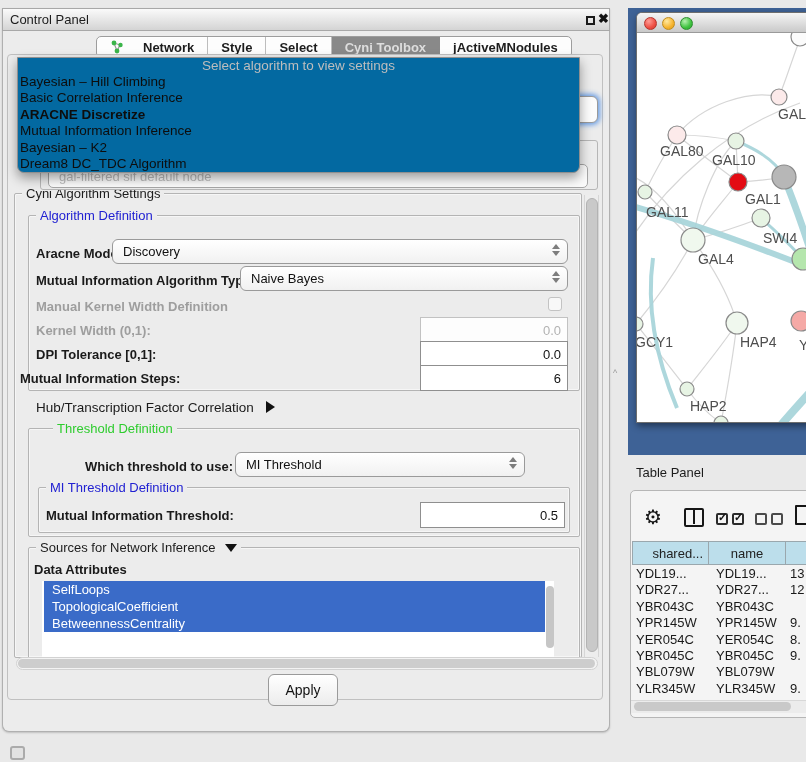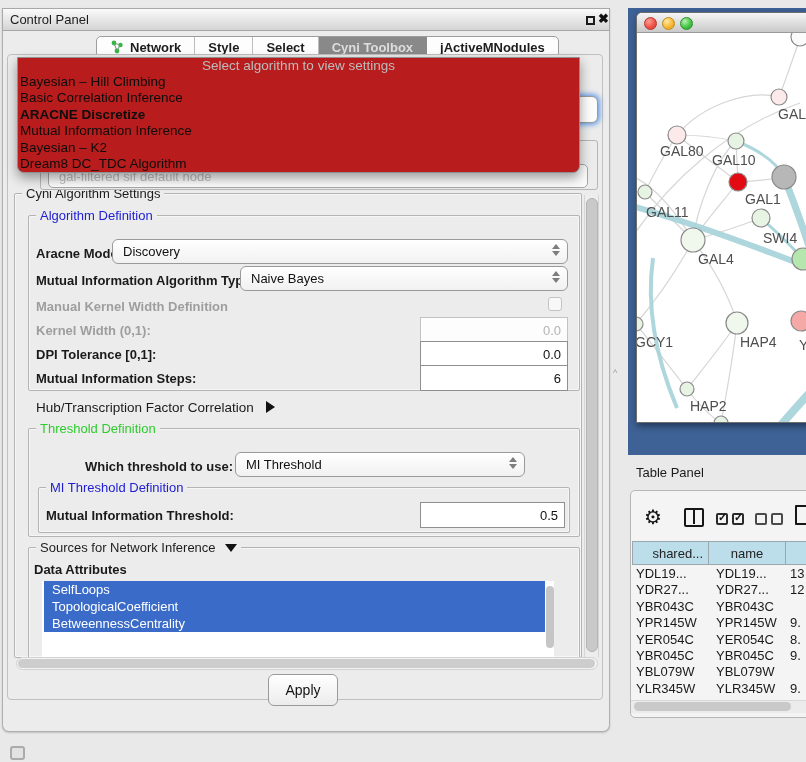--- a/index.html
+++ b/index.html
@@ -14,39 +14,39 @@
               box-shadow:0 1px 2px rgba(0,0,0,.18); }
   .cp-titlebar { left:2px; top:8px; width:608px; height:23px;
                  background:linear-gradient(#fafafa,#d4d4d4); border:1px solid #a8a8a8; }
   .cp-title { left:10px; top:12px; font-size:13px; color:#1c1c1c; }
   .float-btn { right:0; left:586px; top:16px; width:9px; height:9px; border:2px solid #1a1a1a; background:transparent; }
   .close-btn { left:598px; top:11px; font-size:13px; font-weight:bold; color:#111; }
 
   
   .segbar { display:flex; height:22px; border:1px solid #9d9d9d; border-radius:5px;
             background:#fdfdfd; overflow:hidden; box-shadow:inset 0 1px 0 #fff; }
-  .seg { display:flex; align-items:center; gap:6px; padding:0 13px; font-size:13px; font-weight:bold;
+  .seg { display:flex; align-items:center; gap:19px; padding:0 13px; font-size:13px; font-weight:bold;
          color:#1c1c1c; border-right:1px solid #bdbdbd; white-space:nowrap; }
   .seg:last-child { border-right:none; }
   .seg.sel { background:#898989; color:#dedede; border-right-color:#898989; }
 
   .cp-content { left:7px; top:54px; width:596px; height:646px; background:#ececec;
                 border:1px solid #c0c0c0; border-radius:4px; }
 
   
   .frag-combo { left:360px; top:96px; width:238px; height:27px; background:#fcfcfc;
                 border:1px solid #9a9a9a; border-radius:6px;
                 box-shadow:0 0 5px 2px rgba(92,150,228,.9); z-index:4; }
   .frag-group { left:40px; top:140px; width:558px; height:50px; border:1px solid #b6b6b6; border-radius:3px; z-index:4; }
   .frag-combo2 { left:48px; top:164px; width:540px; height:24px; background:#fbfbfb;
                  border:1px solid #a6a6a6; border-radius:5px; z-index:4;
                  font-size:13px; color:#bcbcbc; padding:4px 0 0 10px; overflow:hidden; }
 
   
-  .dd { left:17px; top:57px; width:563px; height:116px; background:#b91c1c; z-index:50;
+  .dd { left:17px; top:57px; width:563px; height:116px; background:#0369a1; z-index:50;
         border:1px solid #8f8f8f; border-radius:0 0 7px 7px;
         box-shadow:0 5px 12px rgba(0,0,0,.38); overflow:hidden; }
   .dd-ph { height:16px; line-height:16px; text-align:center; color:#bdbdbd; font-size:13.5px; }
   .dd-item { height:16.4px; line-height:16.4px; padding-left:2px; font-size:13.5px; color:#0d0d0d; }
   .dd-item.bold { font-weight:bold; }
 
   
   .grp { border:1px solid #b4b4b4; border-radius:2px; box-shadow:inset 0 0 0 1px rgba(255,255,255,.55); }
   .grp-title { position:absolute; background:#ececec; padding:0 4px; font-size:13px; color:#1c1c1c; white-space:nowrap; }
   .t-blue  { color:#2121d2; }
@@ -217,30 +217,30 @@
 
   <div class="lbl dis" style="left:36px; top:299px;">Manual Kernel Width Definition</div>
   <div class="checkbox" style="left:548px; top:297px;"></div>
 
   <div class="lbl dis" style="left:36px; top:323px;">Kernel Width (0,1):</div>
   <input class="field dis" style="left: 420px; top: 317px; width: 148px;" readonly="" value="0.0">
 
   <div class="lbl" style="left:36px; top:347px;">DPI Tolerance [0,1]:</div>
   <input class="field" style="left: 420px; top: 341px; width: 148px;" value="0.0">
 
-  <div class="lbl" style="left:36px; top:371px;">Mutual Information Steps:</div>
+  <div class="lbl" style="left:20px; top:371px;">Mutual Information Steps:</div>
   <input class="field" style="left: 420px; top: 365px; width: 148px;" value="6">
 
   <div class="plain" style="left:36px; top:400px;">
     <span>Hub/Transcription Factor Correlation</span>
     <span class="tri-right" style="margin-left:8px; position:relative; top:1px;"></span>
   </div>
 
   <div class="abs grp" style="left:28px; top:428px; width:552px; height:109px;"></div>
-  <div class="grp-title t-green" style="left:36px; top:421px;">Threshold Definition</div>
+  <div class="grp-title t-green" style="left:53px; top:421px;">Threshold Definition</div>
 
   <div class="lbl" style="left:85px; top:459px;">Which threshold to use:</div>
   <div class="combo" style="left:235px; top:452px; width:290px;">
     <span>MI Threshold</span>
     <span class="stepper">
         <i class="up"></i>
         <i class="dn"></i>
       </span>
   </div>
 

